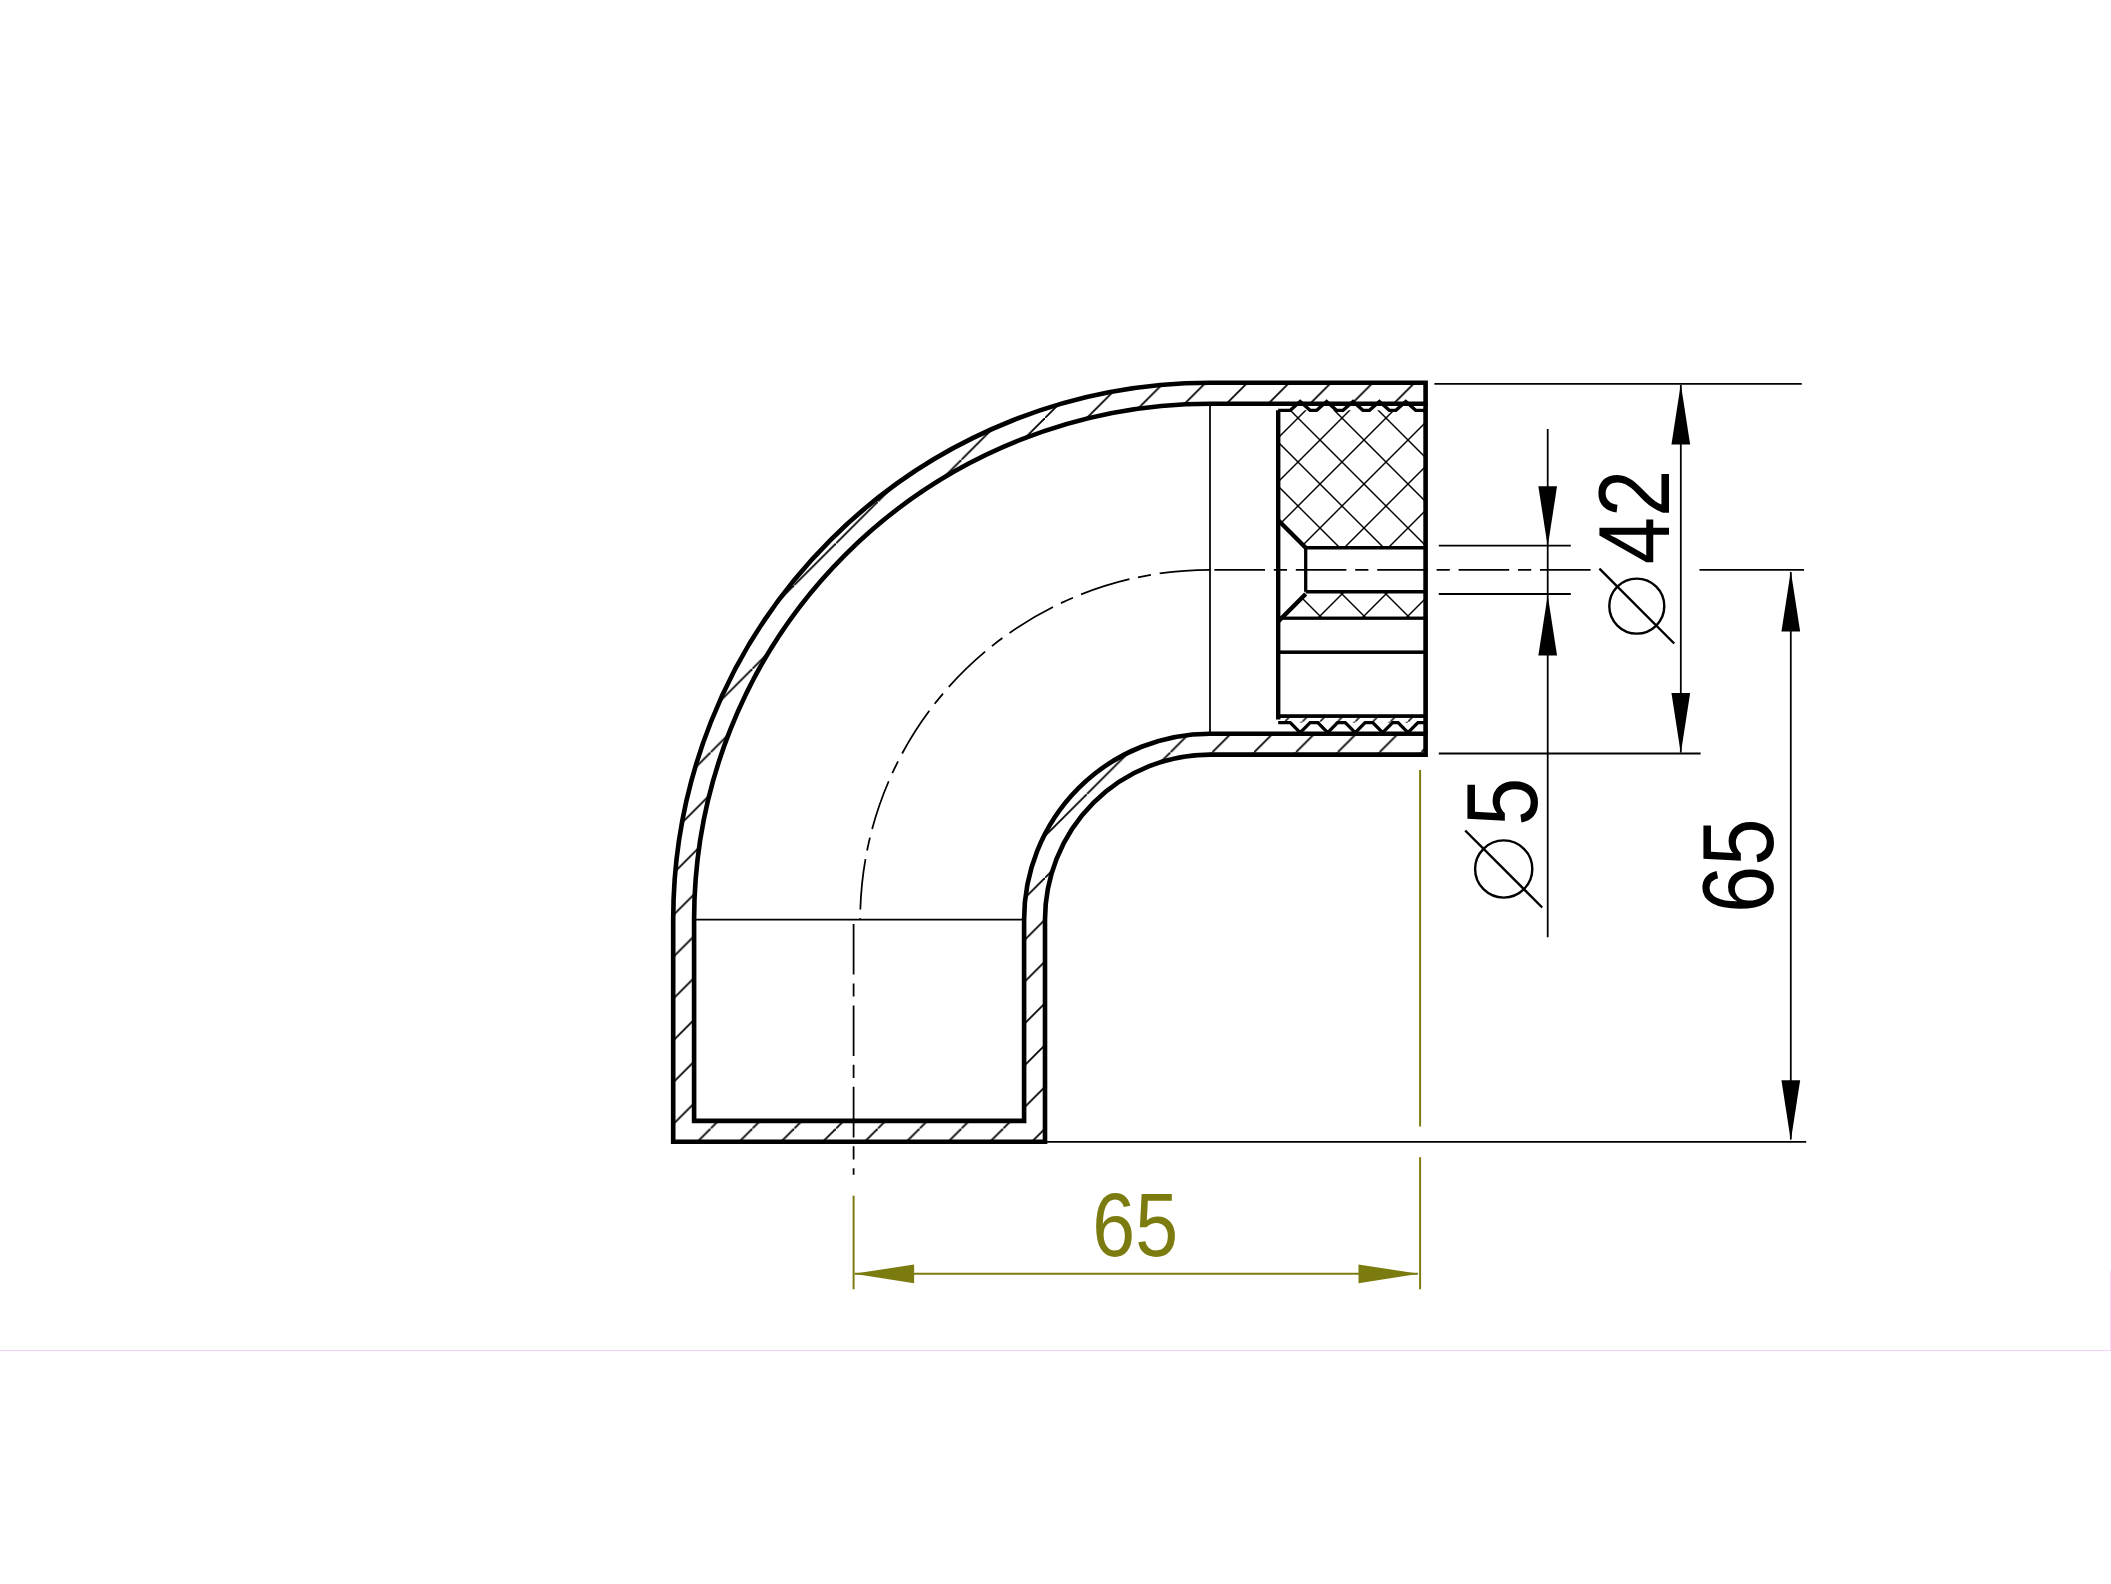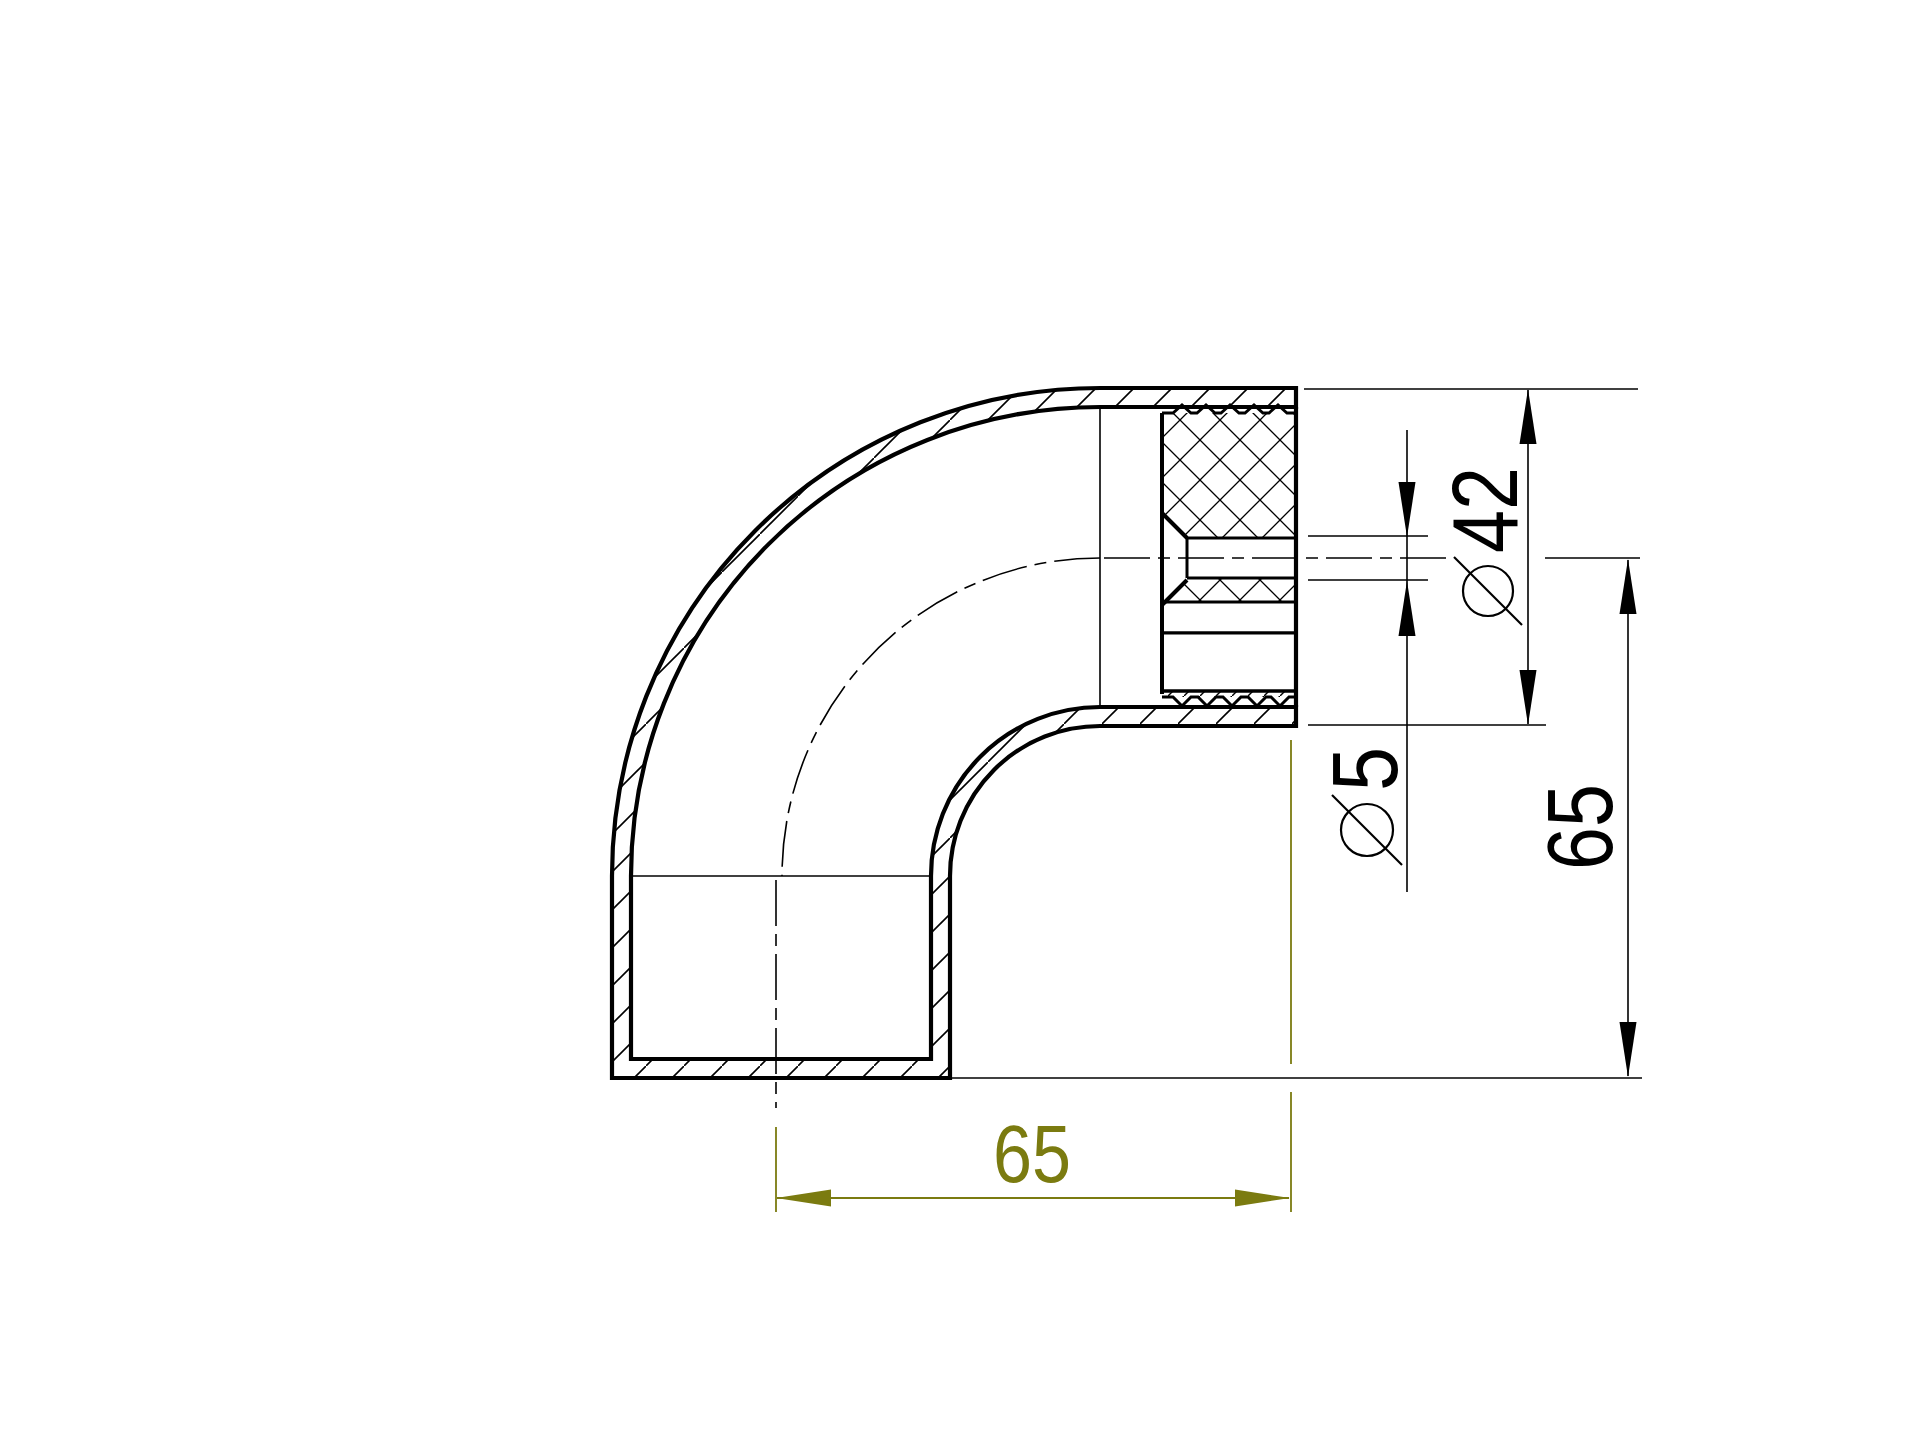--- a/index.html
+++ b/index.html
@@ -7,21 +7,20 @@
     padding: 0;
     background: #ffffff;
     font-family: "Liberation Sans", sans-serif;
   }
   .page {
     width: 1919px;
     height: 1228px;
     background: #d946ef;
     position: relative;
     overflow: hidden;
-    margin-top: 40px;
   }
   svg { display: block; }
   text {
     font-family: "Liberation Sans", sans-serif;
     fill: #000000;
   }
   .dim-text { font-size: 92px; }
   .dim-text-olive { font-size: 82px; fill: #7b7b10; }
 </style>
 </head>

